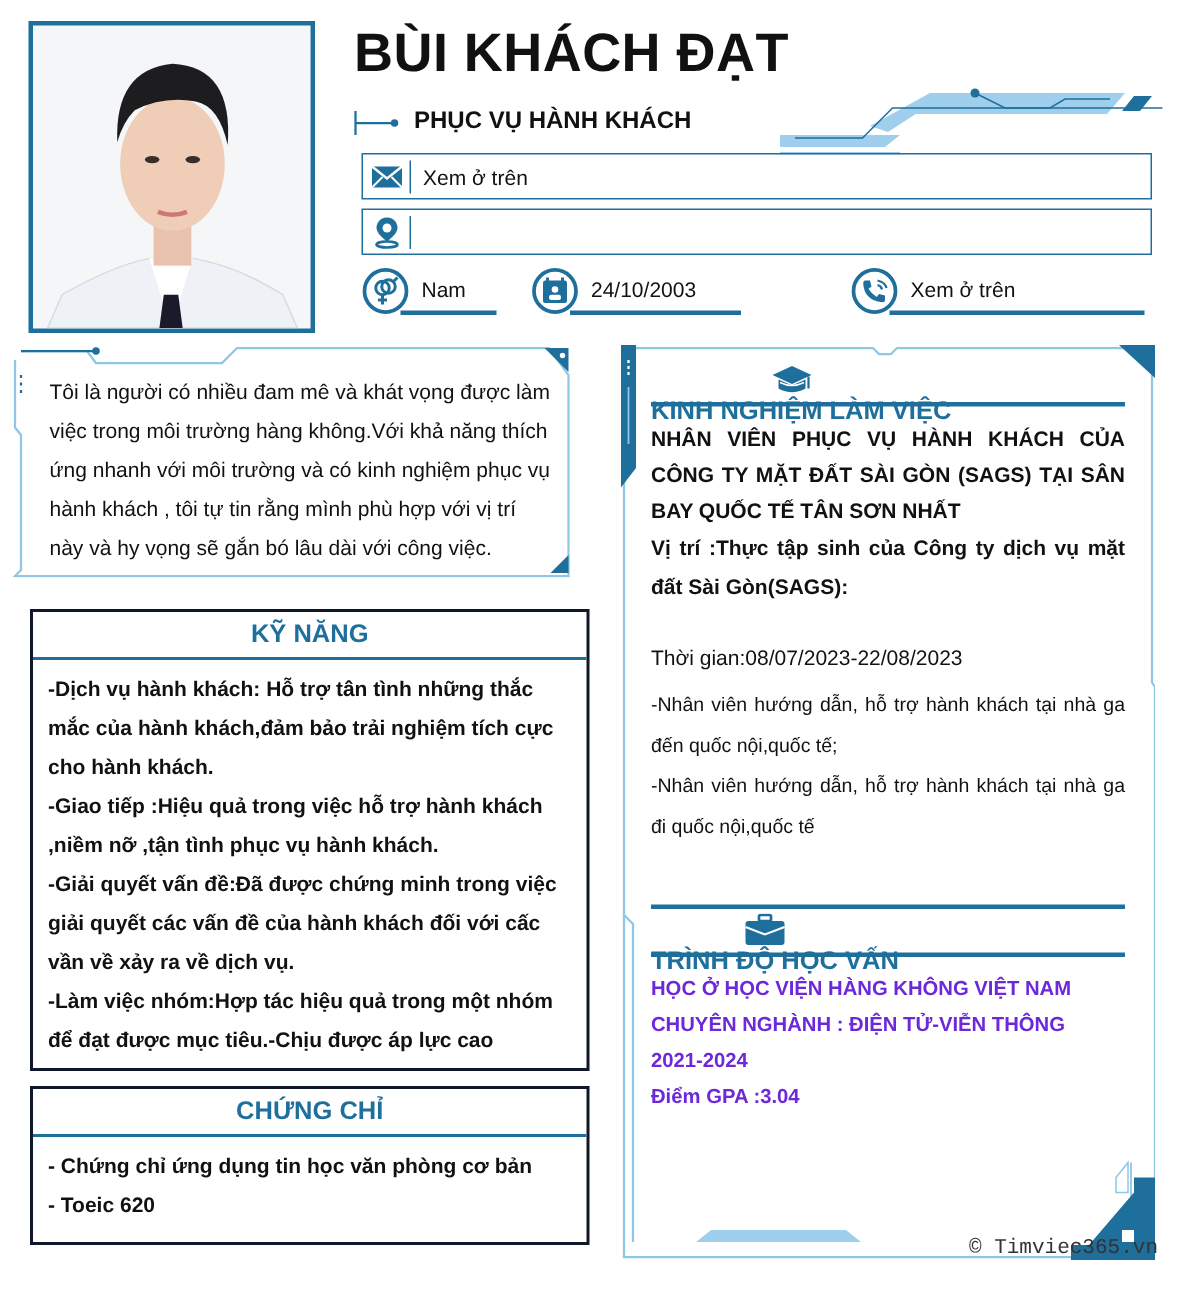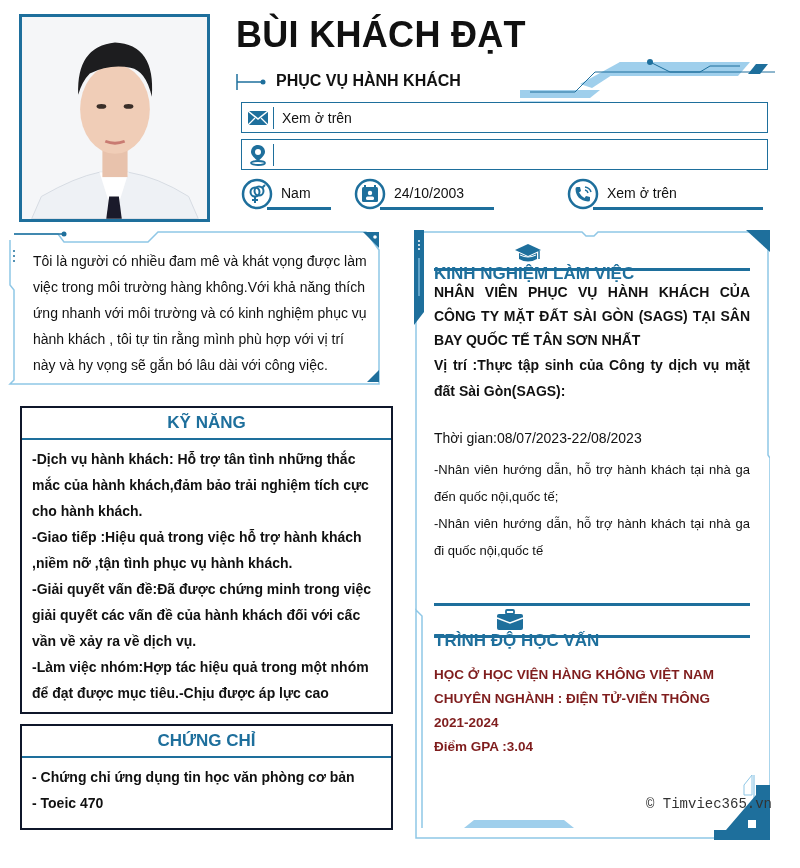--- a/index.html
+++ b/index.html
@@ -39,23 +39,23 @@
   
   .right { position: absolute; left: 414px; top: 230px; width: 356px; height: 610px; }
   .right svg.frame { position: absolute; left: 0; top: 0; }
   .sec-title { position: absolute; left: 20px; display: flex; align-items: center; font-size: 17px; font-weight: 700; color: #1e6f9c; flex-direction: column; }
   .sec-title .ic { width: 28px; height: 22px; margin-right: 13px; }
   .hr { position: absolute; left: 20px; width: 316px; height: 2.5px; background: #1e6f9c; }
   .exp-title { position: absolute; left: 20px; top: 50px; width: 316px; font-size: 14px; font-weight: 700; line-height: 24px; text-align: justify; color: #111; }
   .exp-pos { position: absolute; left: 20px; top: 122px; width: 316px; font-size: 14px; font-weight: 700; line-height: 26px; text-align: justify; color: #111; }
   .exp-time { position: absolute; left: 20px; top: 200px; font-size: 14px; color: #111; }
   .exp-desc { position: absolute; left: 20px; top: 226px; width: 316px; font-size: 13px; line-height: 27px; text-align: justify; color: #111; }
-  .edu { position: absolute; left: 20px; top: 417px; width: 320px; font-size: 13.5px; font-weight: 700; line-height: 24px; color: #7f1d1d; margin-top: 16px; }
-
-  .footer { position: absolute; right: 28px; top: 796px; font-family: "Liberation Mono", "DejaVu Sans Mono", monospace; font-size: 14px; color: #333; }
+  .edu { position: absolute; left: 20px; top: 417px; width: 320px; font-size: 13.5px; font-weight: 700; line-height: 24px; color: #6d28d9; }
+
+  .footer { position: absolute; right: 28px; top: 824px; font-family: "Liberation Mono", "DejaVu Sans Mono", monospace; font-size: 14px; color: #333; }
 </style>
 </head>
 <body>
 
 <div class="photo">
   <svg viewBox="0 0 191 208">
     <rect width="191" height="208" fill="#f5f6f8"></rect>
     <path d="M10 208 L20 185 Q55 165 80 160 L110 160 Q140 165 172 185 L182 208 Z" fill="#eef1f5" stroke="#d6dbe2"></path>
     <path d="M80 160 L95 208 L110 160 Z" fill="#ffffff"></path>
     <path d="M90 185 L100 185 L103 208 L87 208 Z" fill="#1a1a2a"></path>
@@ -163,21 +163,21 @@
     <div>-Giao tiếp :Hiệu quả trong việc hỗ trợ hành khách ,niềm nỡ ,tận tình phục vụ hành khách.</div>
     <div>-Giải quyết vấn đề:Đã được chứng minh trong việc giải quyết các vấn đề của hành khách đối với cấc vần về xảy ra về dịch vụ.</div>
     <div>-Làm việc nhóm:Hợp tác hiệu quả trong một nhóm để đạt được mục tiêu.-Chịu được áp lực cao</div>
   </div>
 </div>
 
 <div class="sec-box" style="top:724px; height:106px;">
   <div class="hdr">CHỨNG CHỈ</div>
   <div class="body">
     <div>- Chứng chỉ ứng dụng tin học văn phòng cơ bản</div>
-    <div>- Toeic 470</div>
+    <div>- Toeic 620</div>
   </div>
 </div>
 
 <div class="right">
   <svg class="frame" width="356" height="610" viewBox="0 0 356 610">
     <polyline points="2,2 168,2 172,6 180,6 184,2 340,2 354,16 354,225 356,228 356,600 354,608 2,608 2,380 8,386 8,598" fill="none" stroke="#8fc7e6" stroke-width="1.5"></polyline>
     <line x1="2" y1="2" x2="2" y2="380" stroke="#8fc7e6" stroke-width="1.5"></line>
     <line x1="340" y1="2" x2="354" y2="16" stroke="#8fc7e6" stroke-width="1.5"></line>
     <polygon points="0,0 10,0 10,82 0,95" fill="#1e6f9c"></polygon>
     <line x1="5" y1="10" x2="5" y2="22" stroke="#fff" stroke-width="1.5" stroke-dasharray="2,2"></line>

